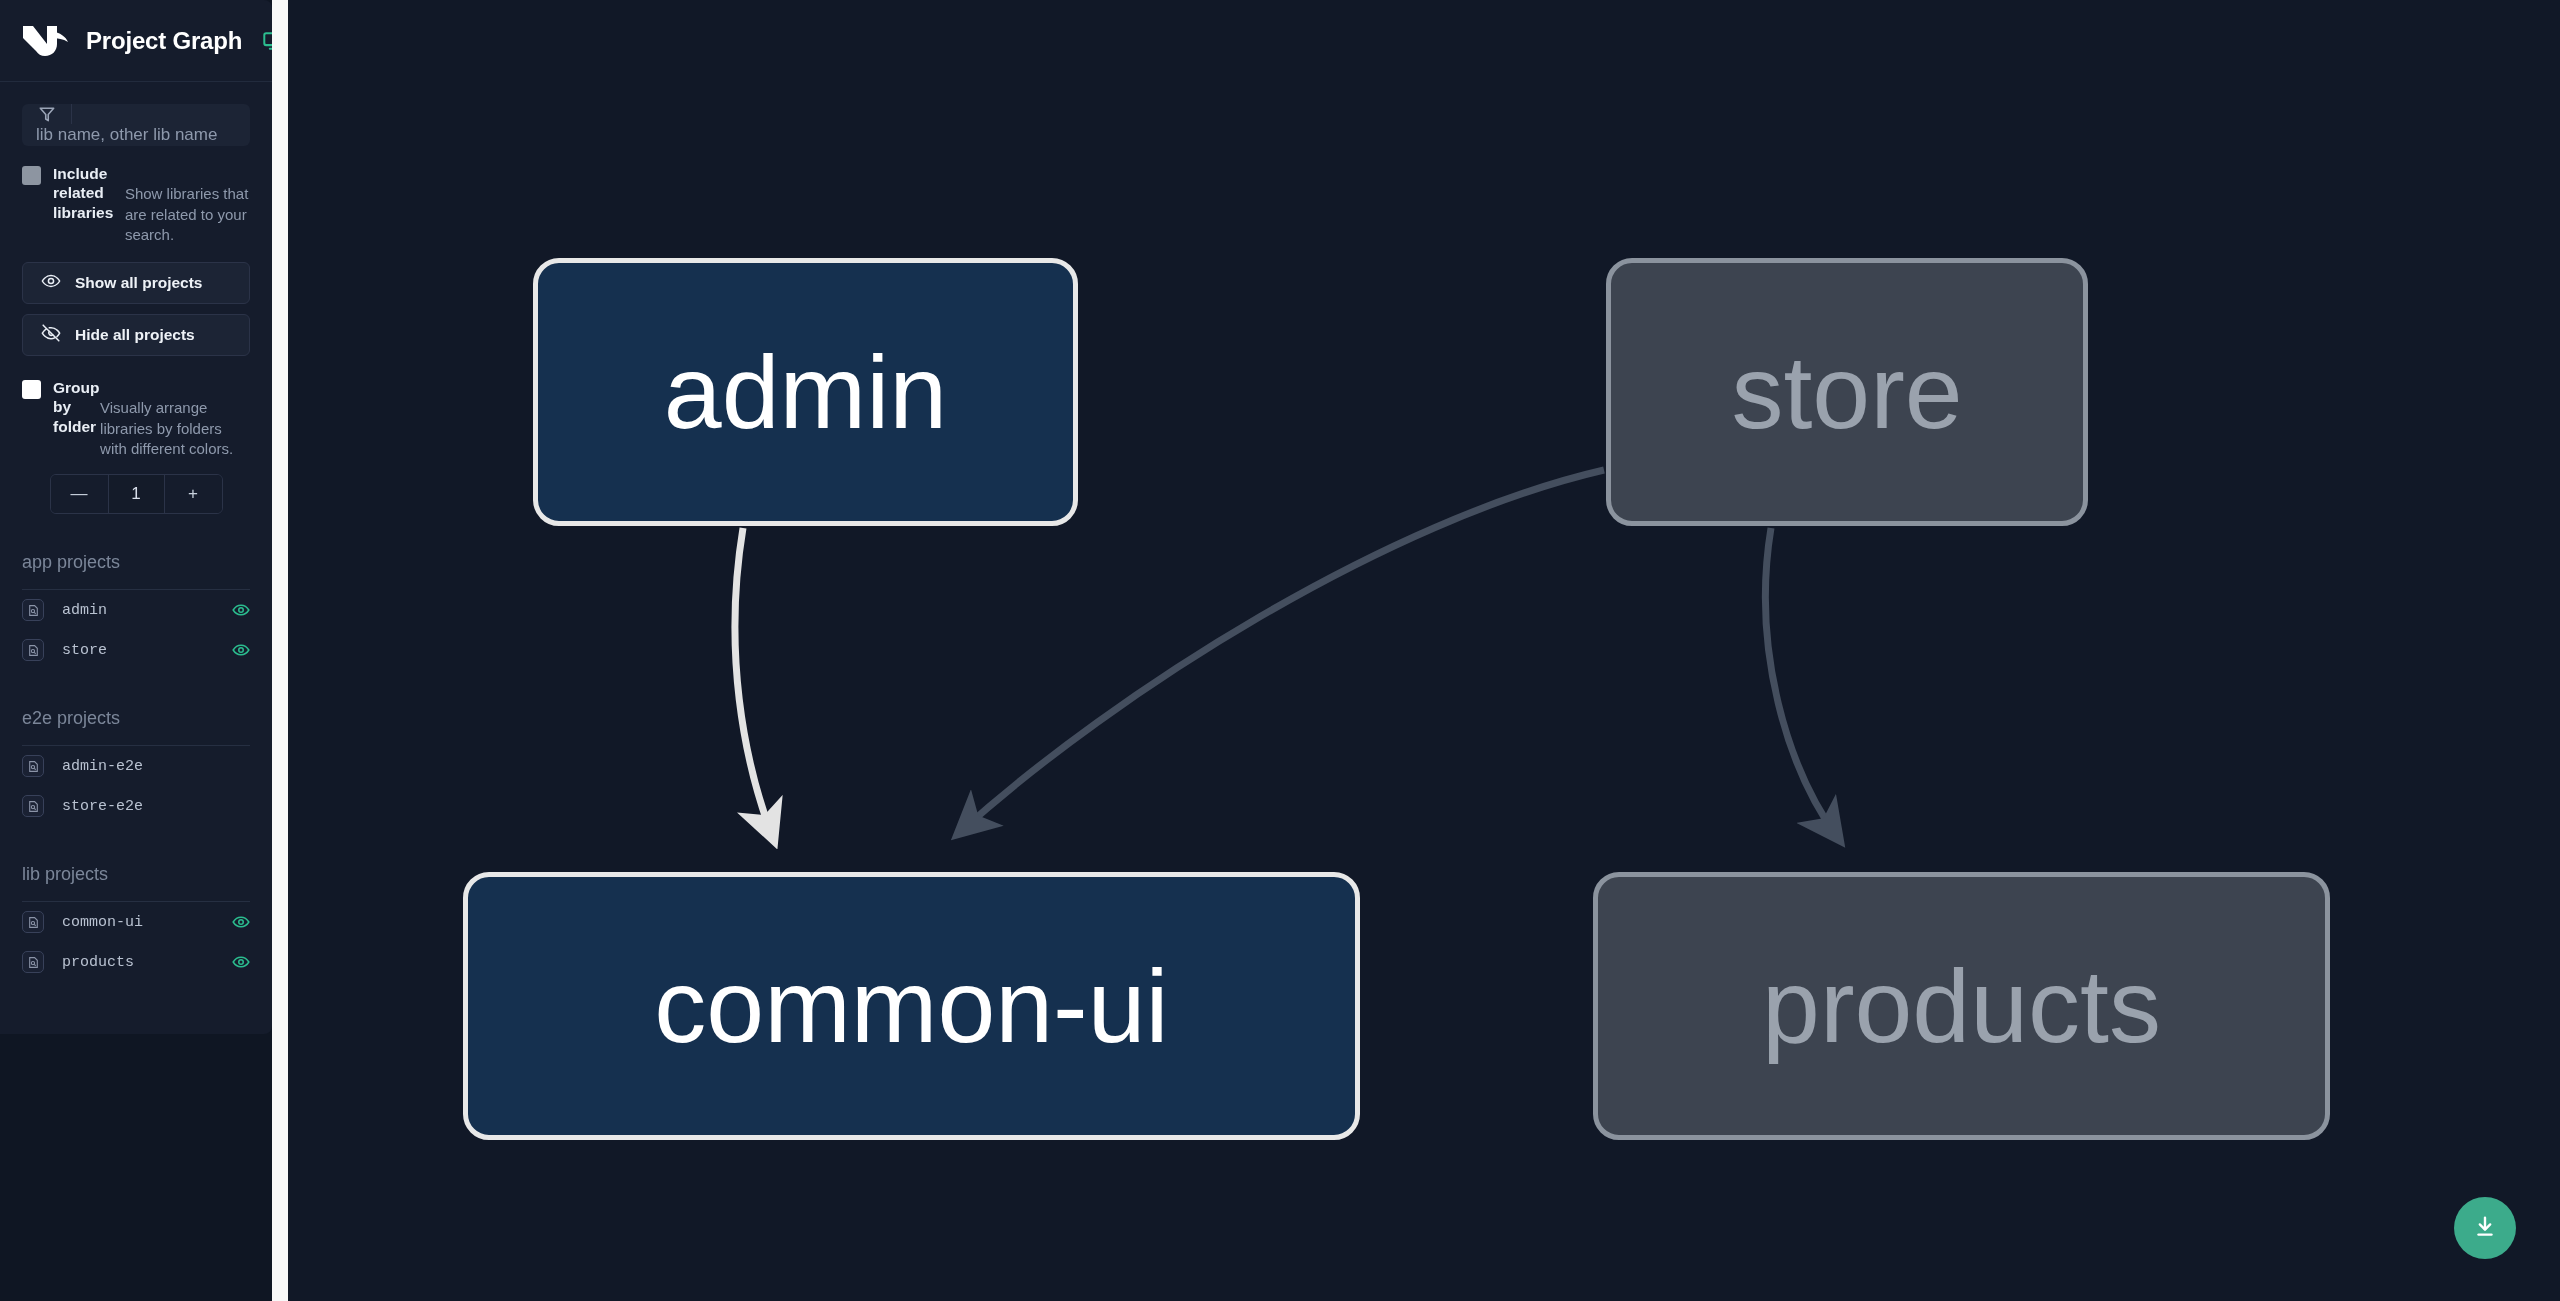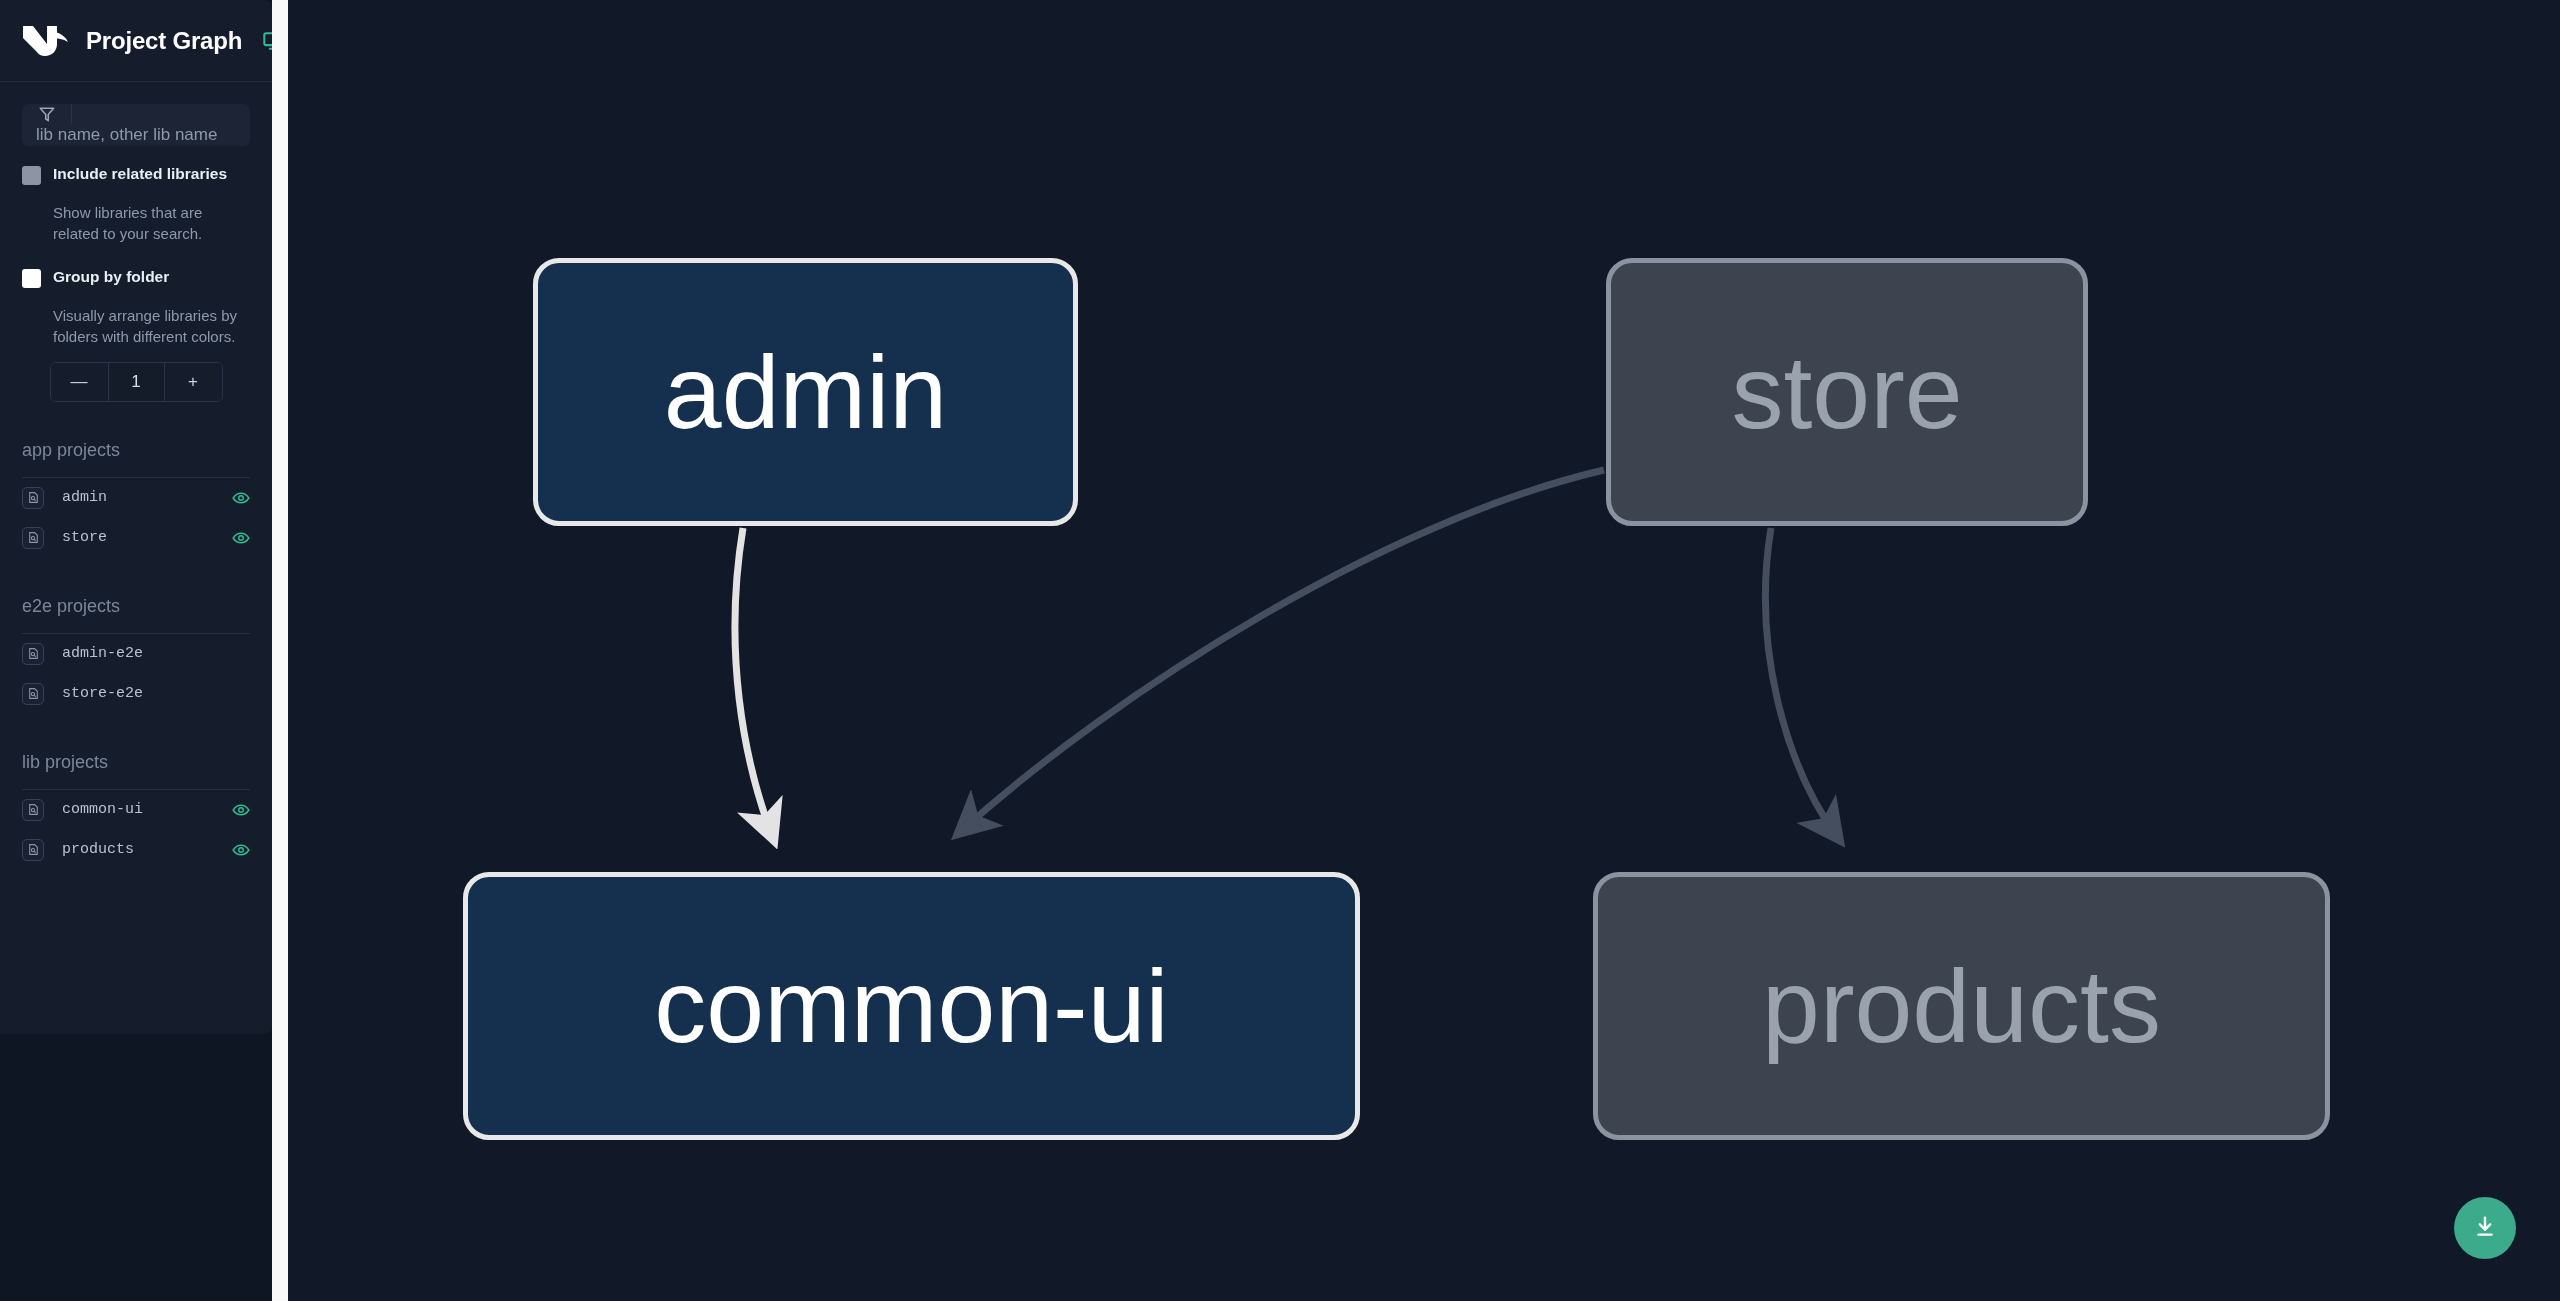--- a/index.html
+++ b/index.html
@@ -67,21 +67,21 @@
   .cb {
     width: 19px; height: 19px; flex: 0 0 19px; margin-top: 2px;
     border-radius: 3px; background: #8d95a1; border: 0;
     display: flex; align-items: center; justify-content: center;
     cursor: pointer;
   }
   .cb.white { background: #ffffff; }
   .cb.checked { background: #32b98b; }
   .cb .tick { display: none; }
   .cb.checked .tick { display: block; }
-  .opt-text { display: flex; flex-direction: column; }
+  .opt-text { display: flex; flex-direction: row; }
   .opt-title { color: #e9eef5; font-size: 15.5px; font-weight: bold; line-height: 1.25; }
   .opt-desc { color: #8e99ac; font-size: 15px; line-height: 1.38; margin-top: 20px; max-width: 200px; }
 
   .btn-wrap { padding: 16px 22px 0 22px; }
   .wide-btn {
     width: 100%; height: 42px;
     background: #1c2435;
     border: 1px solid #2b3348;
     border-radius: 6px;
     display: flex; align-items: center;
@@ -199,20 +199,41 @@
     <div class="opt-block">
       <span class="cb">
         
       </span>
       <span class="opt-text">
         <span class="opt-title">Include related libraries</span>
         <span class="opt-desc">Show libraries that are related to your search.</span>
       </span>
     </div>
 
+    <div class="btn-wrap">
+      <button class="wide-btn">
+        <span>
+          <svg width="20" height="20" viewBox="0 0 24 24" fill="none" stroke="#e9eef5" stroke-width="1.8">
+            <path d="M1.6 12S5.4 5.4 12 5.4 22.4 12 22.4 12 18.6 18.6 12 18.6 1.6 12 1.6 12z"></path>
+            <circle cx="12" cy="12" r="3.1"></circle>
+          </svg>
+        </span>
+        <span>Show all projects</span>
+      </button>
+      <button class="wide-btn">
+        <span>
+          <svg width="20" height="20" viewBox="0 0 24 24" fill="none" stroke="#e9eef5" stroke-width="1.8" stroke-linecap="round">
+            <path d="M9.9 5.8A10 10 0 0 1 12 5.6c6.6 0 10.4 6.6 10.4 6.6a19 19 0 0 1-3.3 4.2M6.4 7.1A19 19 0 0 0 1.6 12.2S5.4 18.8 12 18.8a10 10 0 0 0 4.4-1"></path>
+            <path d="M9.8 10a3.1 3.1 0 0 0 4.3 4.3"></path>
+            <path d="M2.6 2.6l18.8 18.8"></path>
+          </svg>
+        </span>
+        <span>Hide all projects</span>
+      </button>
+    </div>
 
     <div class="opt-block" style="padding-top:22px;">
       <span class="cb white">
         
       </span>
       <span class="opt-text">
         <span class="opt-title">Group by folder</span>
         <span class="opt-desc">Visually arrange libraries by folders with different colors.</span>
       </span>
     </div>

